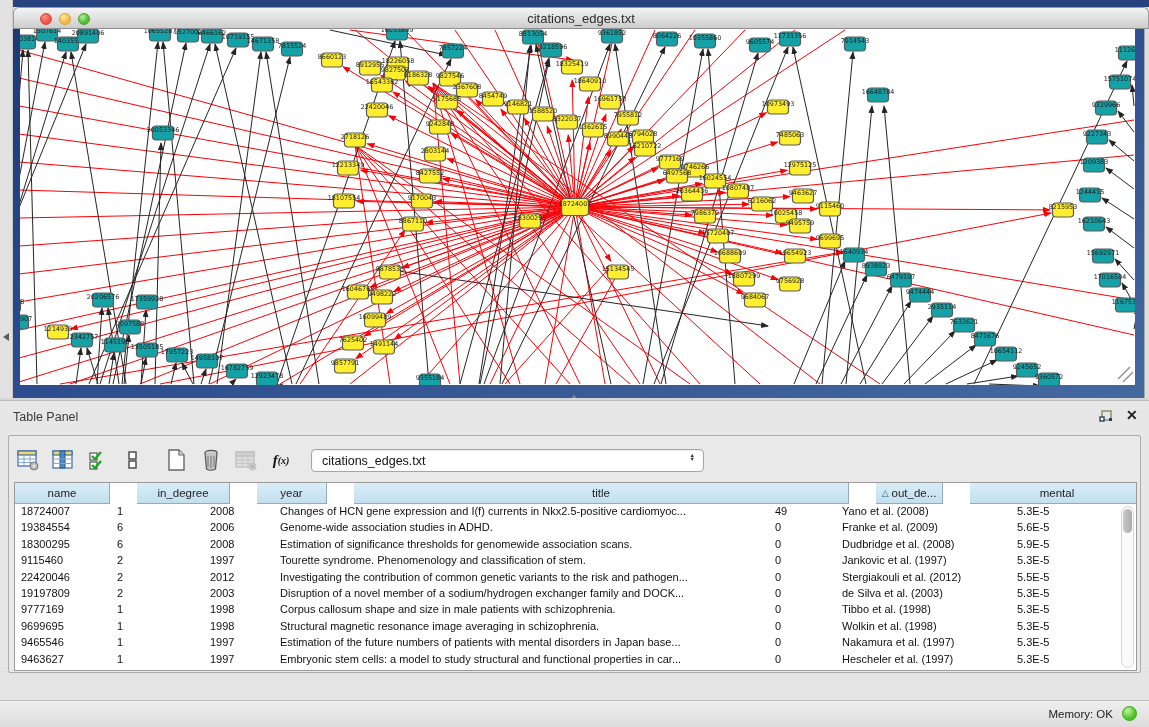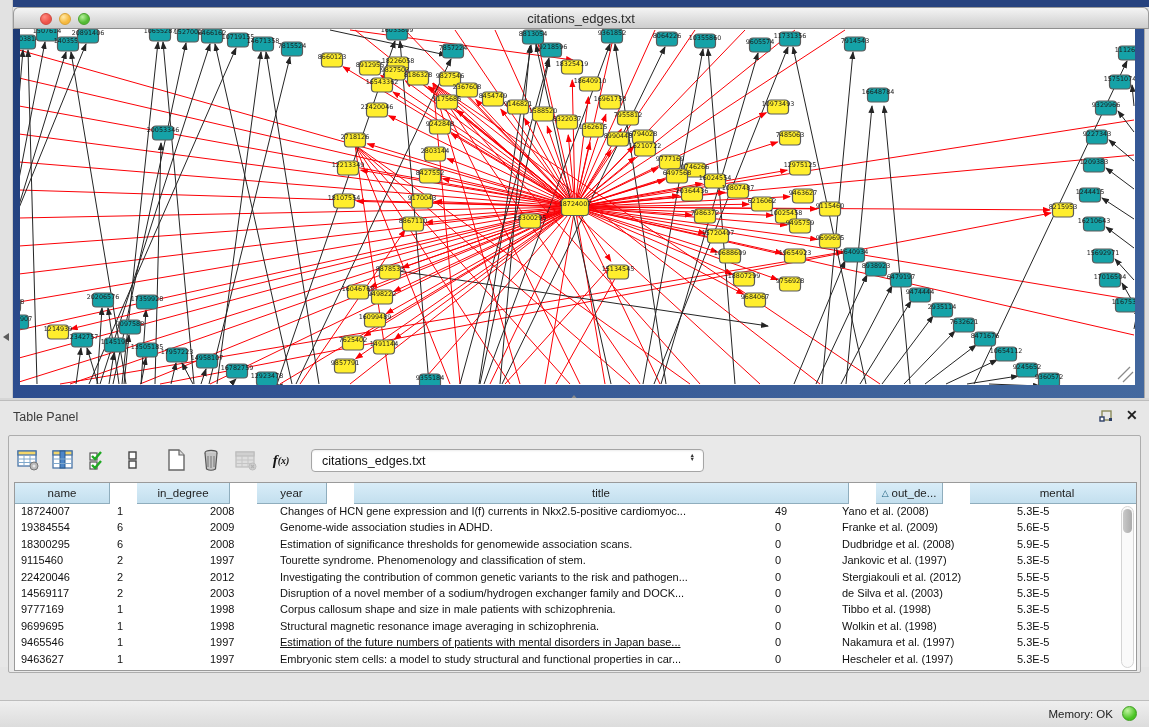--- a/index.html
+++ b/index.html
@@ -644,21 +644,21 @@
             <div class="td" style="width: 93px;">1</div>
             <div class="td" style="width: 70px;">2008</div>
             <div class="td" style="width: 495px;">Changes of HCN gene expression and I(f) currents in Nkx2.5-positive cardiomyoc...</div>
             <div class="td" style="width: 67px;">49</div>
             <div class="td" style="width: 175px;">Yano et al. (2008)</div>
             <div class="td" style="width: 83px;">5.3E-5</div>
           </div>
           <div class="tr">
             <div class="td" style="width: 96px;">19384554</div>
             <div class="td" style="width: 93px;">6</div>
-            <div class="td" style="width: 70px;">2009</div>
+            <div class="td" style="width: 70px;">2006</div>
             <div class="td" style="width: 495px;">Genome-wide association studies in ADHD.</div>
             <div class="td" style="width: 67px;">0</div>
             <div class="td" style="width: 175px;">Franke et al. (2009)</div>
             <div class="td" style="width: 83px;">5.6E-5</div>
           </div>
           <div class="tr">
             <div class="td" style="width: 96px;">18300295</div>
             <div class="td" style="width: 93px;">6</div>
             <div class="td" style="width: 70px;">2008</div>
             <div class="td" style="width: 495px;">Estimation of significance thresholds for genomewide association scans.</div>
@@ -678,21 +678,21 @@
           <div class="tr">
             <div class="td" style="width: 96px;">22420046</div>
             <div class="td" style="width: 93px;">2</div>
             <div class="td" style="width: 70px;">2012</div>
             <div class="td" style="width: 495px;">Investigating the contribution of common genetic variants to the risk and pathogen...</div>
             <div class="td" style="width: 67px;">0</div>
             <div class="td" style="width: 175px;">Stergiakouli et al. (2012)</div>
             <div class="td" style="width: 83px;">5.5E-5</div>
           </div>
           <div class="tr">
-            <div class="td" style="width: 96px;">14569117</div>
+            <div class="td" style="width: 96px;">19197809</div>
             <div class="td" style="width: 93px;">2</div>
             <div class="td" style="width: 70px;">2003</div>
             <div class="td" style="width: 495px;">Disruption of a novel member of a sodium/hydrogen exchanger family and DOCK...</div>
             <div class="td" style="width: 67px;">0</div>
             <div class="td" style="width: 175px;">de Silva et al. (2003)</div>
             <div class="td" style="width: 83px;">5.3E-5</div>
           </div>
           <div class="tr">
             <div class="td" style="width: 96px;">9777169</div>
             <div class="td" style="width: 93px;">1</div>
@@ -708,21 +708,21 @@
             <div class="td" style="width: 70px;">1998</div>
             <div class="td" style="width: 495px;">Structural magnetic resonance image averaging in schizophrenia.</div>
             <div class="td" style="width: 67px;">0</div>
             <div class="td" style="width: 175px;">Wolkin et al. (1998)</div>
             <div class="td" style="width: 83px;">5.3E-5</div>
           </div>
           <div class="tr">
             <div class="td" style="width: 96px;">9465546</div>
             <div class="td" style="width: 93px;">1</div>
             <div class="td" style="width: 70px;">1997</div>
-            <div class="td" style="width: 495px; text-decoration: underline;">Estimation of the future numbers of patients with mental disorders in Japan base...</div>
+            <div class="td" style="width: 495px;">Estimation of the future numbers of patients with mental disorders in Japan base...</div>
             <div class="td" style="width: 67px;">0</div>
             <div class="td" style="width: 175px;">Nakamura et al. (1997)</div>
             <div class="td" style="width: 83px;">5.3E-5</div>
           </div>
           <div class="tr">
             <div class="td" style="width: 96px;">9463627</div>
             <div class="td" style="width: 93px;">1</div>
             <div class="td" style="width: 70px;">1997</div>
             <div class="td" style="width: 495px;">Embryonic stem cells: a model to study structural and functional properties in car...</div>
             <div class="td" style="width: 67px;">0</div>

